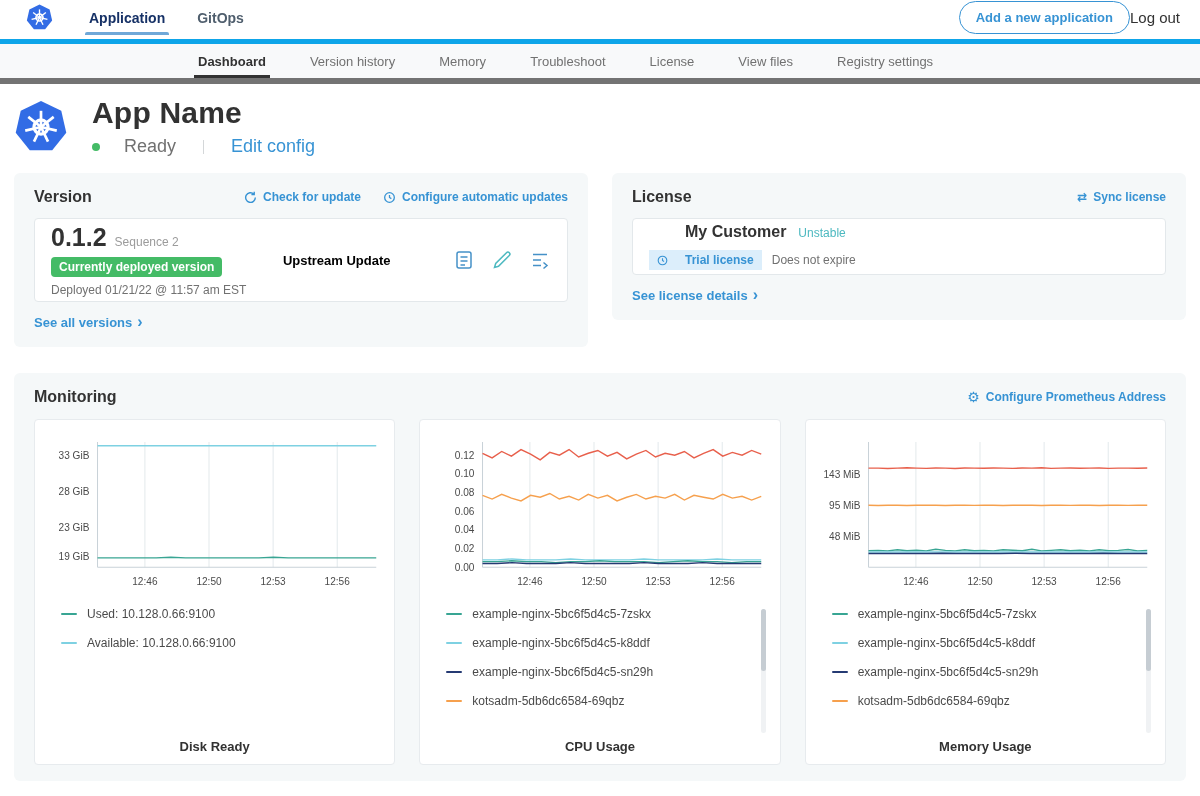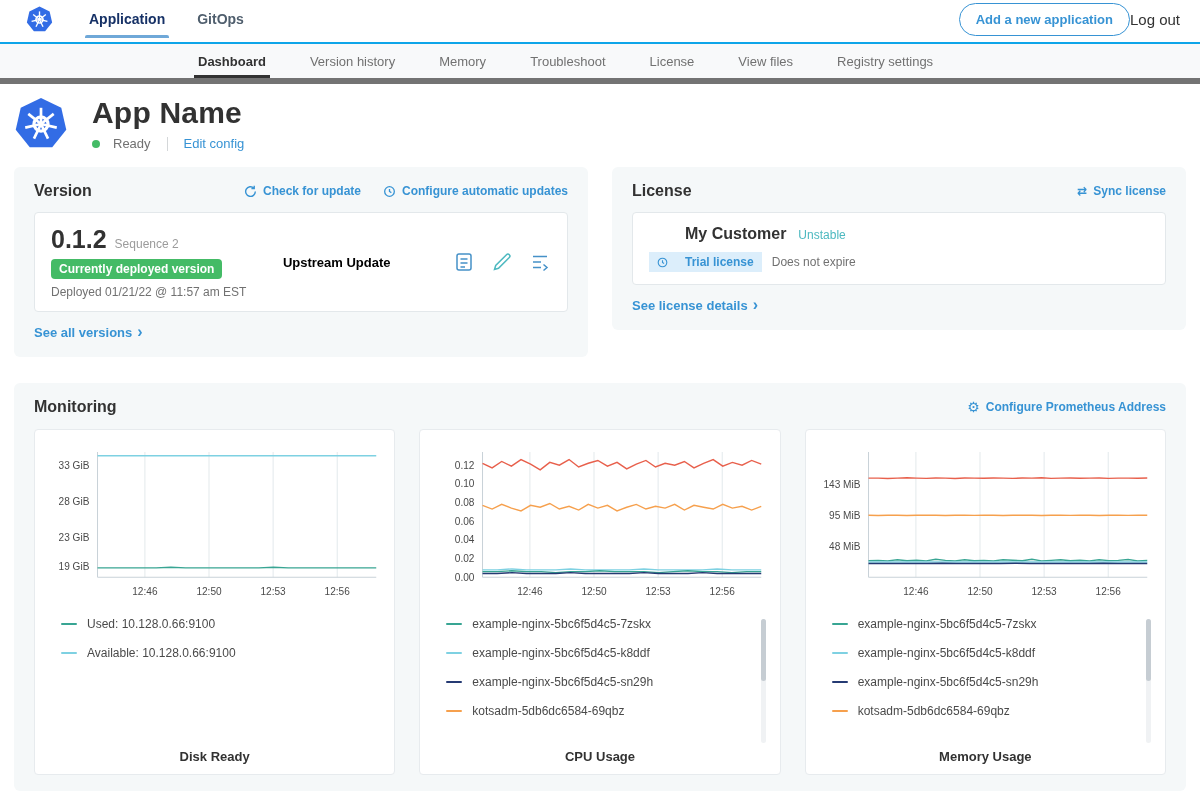--- a/index.html
+++ b/index.html
@@ -6,21 +6,21 @@
   html,body { margin:0; padding:0; }
   body {
     width:1200px; height:796px; overflow:hidden;
     background:#fff; color:#323232;
     font-family:"Liberation Sans","DejaVu Sans",sans-serif;
   }
   a { text-decoration:none; }
 
   
   .topnav { display:flex; align-items:center; justify-content:space-between;
-    height:44px; padding:0 20px 4px 26px; border-bottom:2px solid #0ea5e9; background:#fff; }
+    height:44px; padding:0 20px 4px 26px; border-bottom:5px solid #0ea5e9; background:#fff; }
   .nav-left { display:flex; align-items:center; gap:20px; height:100%; }
   .logo-sm svg { width:27px; height:27px; display:block; }
   .top-tabs { display:flex; height:100%; }
   .top-tab { display:flex; align-items:center; padding:0 16px; font-size:14px;
     font-weight:700; color:#163166; cursor:pointer; position:relative; }
   .top-tab.inactive { color:#4f5e6d; }
   .top-tab.active::after { content:""; position:absolute; left:12px; right:12px;
     bottom:0; height:3px; background:#6fa8d8; border-radius:2px 2px 0 0; }
   .nav-right { display:flex; align-items:center; }
   .add-app-btn { background:#fff; color:#3793d4; border:1px solid #3793d4;
@@ -34,38 +34,38 @@
   .subtab { display:flex; align-items:center; padding:0 22px; font-size:13px;
     color:#717171; cursor:pointer; position:relative; }
   .subtab.active { color:#323232; font-weight:700; }
   .subtab.active::after { content:""; position:absolute; left:18px; right:18px;
     bottom:0; height:3px; background:#323232; }
 
   
   .app-header { display:flex; align-items:center; gap:24px; padding:12px 0 10px 14px; }
   .logo-lg svg { width:54px; height:54px; display:block; }
   .app-meta h1 { margin:0; font-size:30px; font-weight:700; letter-spacing:0.2px; }
-  .status-row { display:flex; align-items:center; gap:13px; margin-top:6px;
-    font-size:13px; color:#717171; }
+  .status-row { display:flex; align-items:center; gap:24px; margin-top:6px;
+    font-size:18px; color:#717171; }
   .dot { width:8px; height:8px; border-radius:50%; background:#44bb66; }
   .divider { width:1px; height:14px; background:#d4d7d9; margin:0 3px; }
   .link { color:#3793d4; cursor:pointer; }
 
   
   .cards-row { display:flex; gap:24px; padding:6px 14px 0; align-items:flex-start; }
   .card { background:#f5f8f9; border-radius:6px; padding:15px 20px 16px; }
   .cards-row .card { flex:1; }
   .card-head { display:flex; align-items:center; justify-content:space-between; }
   .card-head h2 { margin:0; font-size:16px; font-weight:700; }
   .head-actions { display:flex; gap:22px; }
   .action-link { display:inline-flex; align-items:center; gap:6px; font-size:12px;
     font-weight:700; color:#3793d4; cursor:pointer; }
   .action-link svg { display:block; }
   .inner-card { background:#fff; border:1px solid #e3e8eb; border-radius:4px;
-    margin-top:12px; padding:12px 16px; }
+    margin-top:12px; padding:4px 16px; }
   .version-inner { display:flex; align-items:center; justify-content:space-between; }
   .v-row { display:flex; align-items:baseline; }
   .v-num { font-size:25px; font-weight:700; }
   .v-seq { font-size:12px; color:#9b9b9b; margin-left:8px; }
   .deployed-badge { display:inline-block; background:#44bb66; color:#fff;
     font-size:12px; font-weight:700; padding:3px 8px; border-radius:4px; margin:5px 0 6px; }
   .v-deployed { font-size:12px; color:#717171; }
   .v-mid { font-size:13px; font-weight:700; color:#000000; margin-right:26px; }
   .v-icons { display:flex; gap:16px; align-items:center; }
   .icon-btn { background:none; border:none; padding:0; cursor:pointer; color:#4591c8; }

